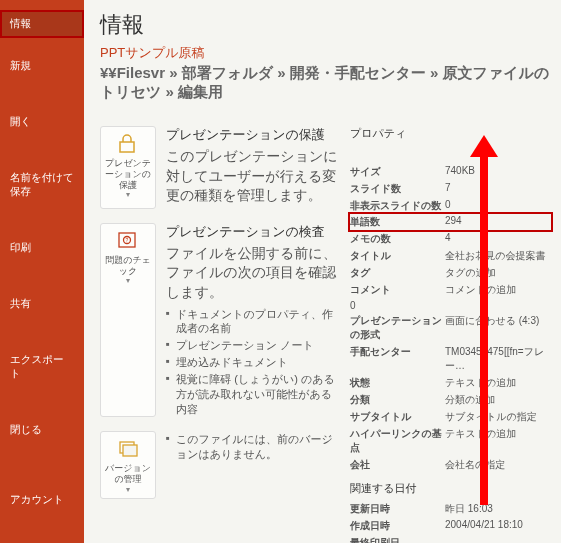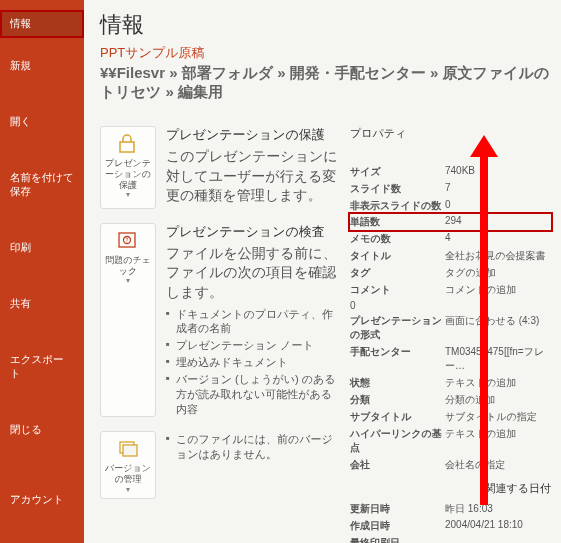--- a/index.html
+++ b/index.html
@@ -67,21 +67,21 @@
   .sec-body ul { list-style: none; padding-left: 0; }
   .sec-body li { font-size: 11px; color: #555; padding: 1px 0 1px 10px; position: relative; line-height: 1.35;}
   .sec-body li::before { content: "■"; font-size: 6px; position: absolute; left: 0; top: 3px; color: #666;}
   .prop-head { font-size: 11px; color: #333; margin-bottom: 22px; }
   .prop-row { display: flex; padding: 1.5px 0; }
   .prop-row .k { flex: 0 0 95px; color: #555; font-weight: bold; }
   .prop-row .v { flex: 1; color: #555; }
   .prop-row.highlight { border: 2px solid #c00000; margin: -2px; padding: 0 0; }
   .prop-row.highlight .k, .prop-row.highlight .v { padding: 1px 0;}
   .muted { color: #aaa; }
-  .subhead { font-size: 11px; color: #333; margin: 8px 0 4px; text-align: right; }
+  .subhead { font-size: 11px; color: #333; margin: 8px 0 4px; }
 
   
   .arrow-overlay {
     position: absolute;
     left: 390px;
     top: 135px;
     width: 20px;
     height: 370px;
     pointer-events: none;
   }
@@ -156,21 +156,21 @@
           <div class="lbl">問題のチェック</div>
           <div class="chev">▾</div>
         </div>
         <div class="sec-body">
           <div class="sec-title">プレゼンテーションの検査</div>
           <div class="sec-desc">ファイルを公開する前に、ファイルの次の項目を確認します。</div>
           <ul>
             <li>ドキュメントのプロパティ、作成者の名前</li>
             <li>プレゼンテーション ノート</li>
             <li>埋め込みドキュメント</li>
-            <li>バージョン (しょうがい) のある方が読み取れない可能性がある内容</li>
+            <li>視覚に障碍 (しょうがい) のある方が読み取れない可能性がある内容</li>
           </ul>
         </div>
       </div>
 
       <div class="section">
         <div class="iconbtn">
           <div class="ic">
             <svg width="22" height="20" viewBox="0 0 22 20">
                 <rect x="3" y="3" width="14" height="11" fill="none" stroke="#d9a430" stroke-width="1.3"></rect>
                 <rect x="6" y="6" width="14" height="11" fill="#f5f5f1" stroke="#d9a430" stroke-width="1.3"></rect>

